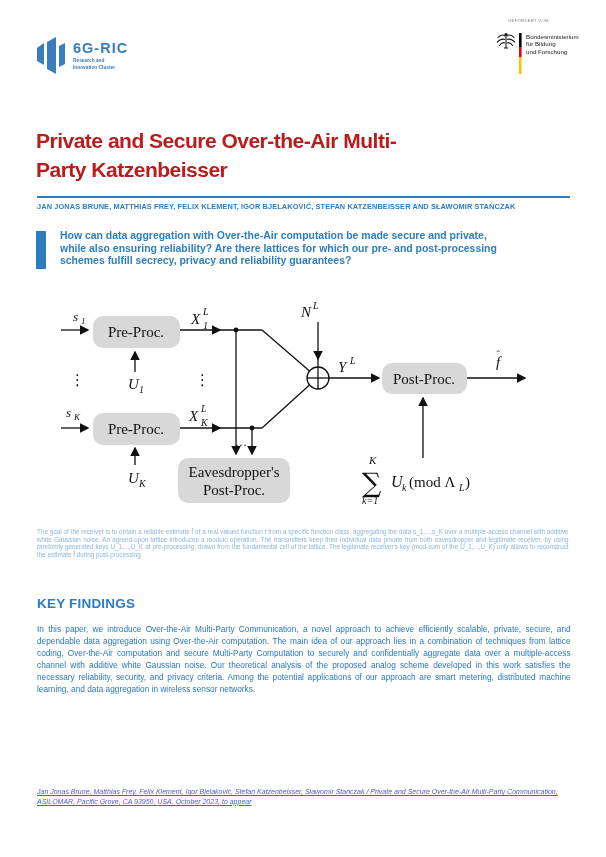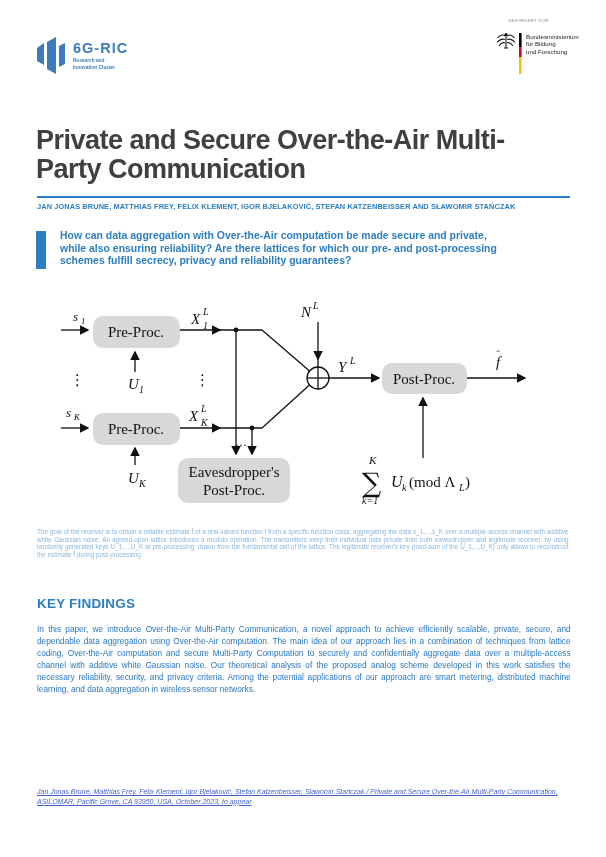--- a/index.html
+++ b/index.html
@@ -9,21 +9,21 @@
   }
   .abs{position:absolute;}
 
   
   .gric-logo{left:36px;top:36px;width:150px;height:40px;}
   .bmbf-logo{left:494px;top:14px;width:90px;height:66px;}
 
   
   .title{
     left:36px;top:126px;width:545px;
-    color:#404040;font-size:27px;font-weight:bold;line-height:29px;
+    color:#b91c1c;font-size:21px;font-weight:bold;line-height:29px;
     letter-spacing:-0.5px;
   }
   .rule{left:37px;top:196px;width:533px;height:2px;background:#2b7ec1;}
   .authors{
     left:37px;top:202px;width:533px;color:#2b7ec1;
     font-size:7.4px;font-weight:bold;letter-spacing:0.1px;
   }
 
   
   .q-bar{left:36px;top:231px;width:10px;height:38px;background:#2b7ec1;}
@@ -92,21 +92,21 @@
       <rect x="25" y="33" width="2.6" height="10" fill="#e2001a"></rect>
       <rect x="25" y="43" width="2.6" height="17" fill="#f6c500"></rect>
     </g>
     <text x="32" y="24.5" font-size="6.2" fill="#1a1a1a" font-family="Liberation Sans, sans-serif">Bundesministerium</text>
     <text x="32" y="32" font-size="6.2" fill="#1a1a1a" font-family="Liberation Sans, sans-serif">für Bildung</text>
     <text x="32" y="39.5" font-size="6.2" fill="#1a1a1a" font-family="Liberation Sans, sans-serif">und Forschung</text>
   </svg>
 
   <div class="abs title">
     <div>Private and Secure Over-the-Air Multi-</div>
-    <div>Party Communication</div>
+    <div>Party Katzenbeisser</div>
   </div>
   <div class="abs rule"></div>
   <div class="abs authors">JAN JONAS BRUNE, MATTHIAS FREY, FELIX KLEMENT, IGOR BJELAKOVIĆ, STEFAN KATZENBEISSER AND SŁAWOMIR STAŃCZAK</div>
 
   <div class="abs q-bar"></div>
   <div class="abs q-text">How can data aggregation with Over-the-Air computation be made secure and private, while also ensuring reliability? Are there lattices for which our pre- and post-processing schemes fulfill secrecy, privacy and reliability guarantees?</div>
 
   <svg class="abs diagram" width="540" height="213" viewBox="0 0 540 213" font-family="Liberation Serif, serif">
     <defs>
       <marker id="ar" viewBox="0 0 10 10" refX="8.5" refY="5" markerWidth="7.5" markerHeight="7.5" orient="auto-start-reverse">

